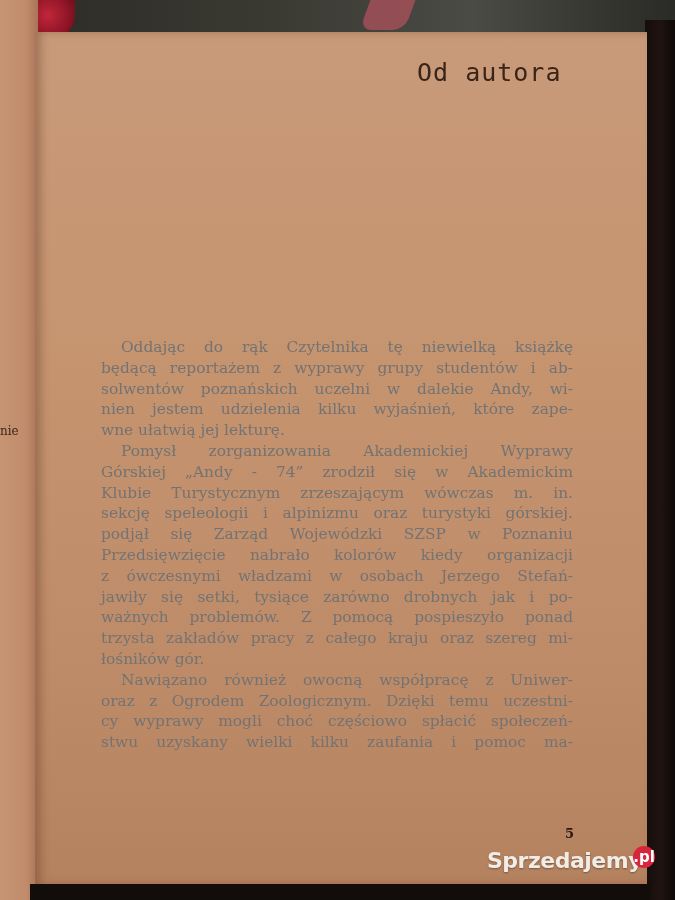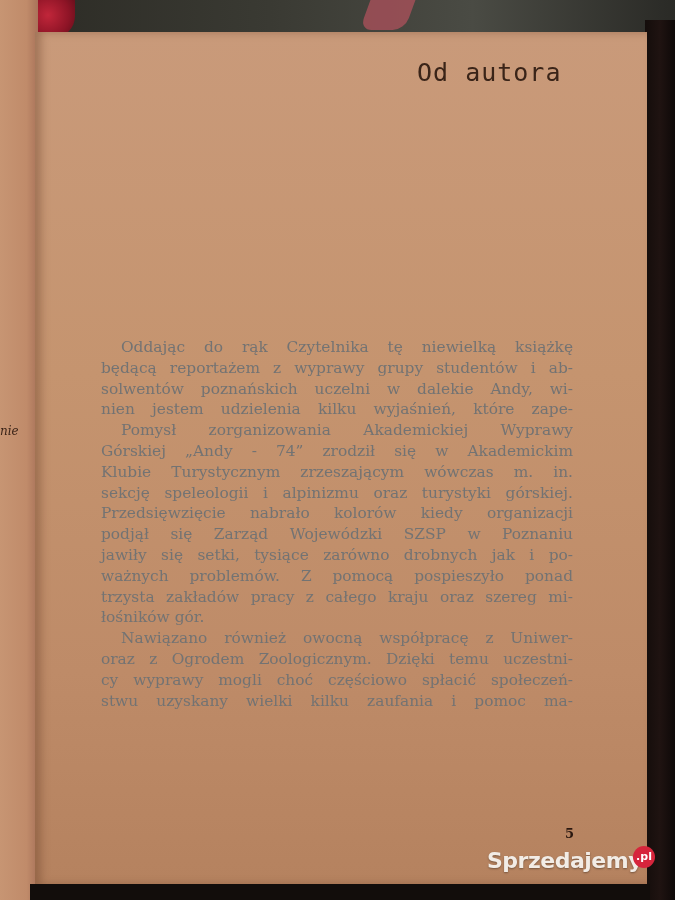--- a/index.html
+++ b/index.html
@@ -23,21 +23,21 @@
   }
   .right-dark {
     position:absolute; right:0; top:20px; width:30px; height:880px;
     background:linear-gradient(90deg,#140d0b,#1f1311 50%,#0e0908);
   }
   .left-page {
     position:absolute; left:0; top:0; width:38px; height:900px;
     background:linear-gradient(90deg,#c79573 0%,#c08b6a 70%,#a9735a 100%);
   }
   .left-page .edge-word {
-    position:absolute; left:0; top:424px; font-size:12px; color:#3b2418;font-style:italic;
+    position:absolute; left:0; top:424px; font-size:12px; color:#3b2418;
   }
   .page {
     position:absolute; left:35px; top:32px; width:612px; height:853px;
     background:linear-gradient(180deg,#c99a7a 0%,#c5946f 40%,#be8b68 75%,#b5825f 100%);
     box-shadow: inset 6px 0 8px rgba(90,50,30,.35);
   }
   .bottom-shadow {
     position:absolute; left:30px; top:884px; width:620px; height:16px;
     background:#120d0b;
   }
@@ -59,21 +59,21 @@
   }
   .watermark {
     position:absolute; left:487px; top:848px;
     font-family:"DejaVu Sans", sans-serif; font-weight:bold; font-size:22px;
     color:#f2ece6; letter-spacing:-0.5px;
     text-shadow:0 1px 2px rgba(0,0,0,.35);
   }
   .watermark-badge {
     position:absolute; left:633px; top:846px; width:22px; height:22px; border-radius:50%;
     background:#d6253c; color:#fff; font-family:"DejaVu Sans", sans-serif;
-    font-size:11px; font-weight:bold; line-height:22px; text-align:center;
+    font-size:15px; font-weight:bold; line-height:22px; text-align:center;
   }
 </style>
 </head>
 <body>
 
 <div class="backdrop-top"></div>
 <div class="red-blob"></div>
 <div class="pink-strap"></div>
 <div class="right-dark"></div>
 
@@ -85,28 +85,30 @@
 <div class="bottom-shadow"></div>
 
 <div class="title">Od autora</div>
 
 <div class="body-text">
   <div>
     <span class="line indent">Oddając do rąk Czytelnika tę niewielką książkę</span>
     <span class="line">będącą reportażem z wyprawy grupy studentów i ab-</span>
     <span class="line">solwentów poznańskich uczelni w dalekie Andy, wi-</span>
     <span class="line">nien jestem udzielenia kilku wyjaśnień, które zape-</span>
+    <span class="line last">wne ułatwią jej lekturę.</span>
   </div>
   <div>
     <span class="line indent">Pomysł zorganizowania Akademickiej Wyprawy</span>
     <span class="line">Górskiej „Andy - 74” zrodził się w Akademickim</span>
     <span class="line">Klubie Turystycznym zrzeszającym wówczas m. in.</span>
     <span class="line">sekcję speleologii i alpinizmu oraz turystyki górskiej.</span>
+    <span class="line">podjął się Zarząd Wojewódzki SZSP w Poznaniu</span>
     <span class="line">Przedsięwzięcie nabrało kolorów kiedy organizacji</span>
-    <span class="line">podjął się Zarząd Wojewódzki SZSP w Poznaniu</span>
+    <span class="line">z ówczesnymi władzami w osobach Jerzego Stefań-</span>
     <span class="line">jawiły się setki, tysiące zarówno drobnych jak i po-</span>
     <span class="line">ważnych problemów. Z pomocą pospieszyło ponad</span>
     <span class="line">trzysta zakładów pracy z całego kraju oraz szereg mi-</span>
     <span class="line last">łośników gór.</span>
   </div>
   <div>
     <span class="line indent">Nawiązano również owocną współpracę z Uniwer-</span>
     <span class="line">oraz z Ogrodem Zoologicznym. Dzięki temu uczestni-</span>
     <span class="line">cy wyprawy mogli choć częściowo spłacić społeczeń-</span>
     <span class="line">stwu uzyskany wielki kilku zaufania i pomoc ma-</span>

